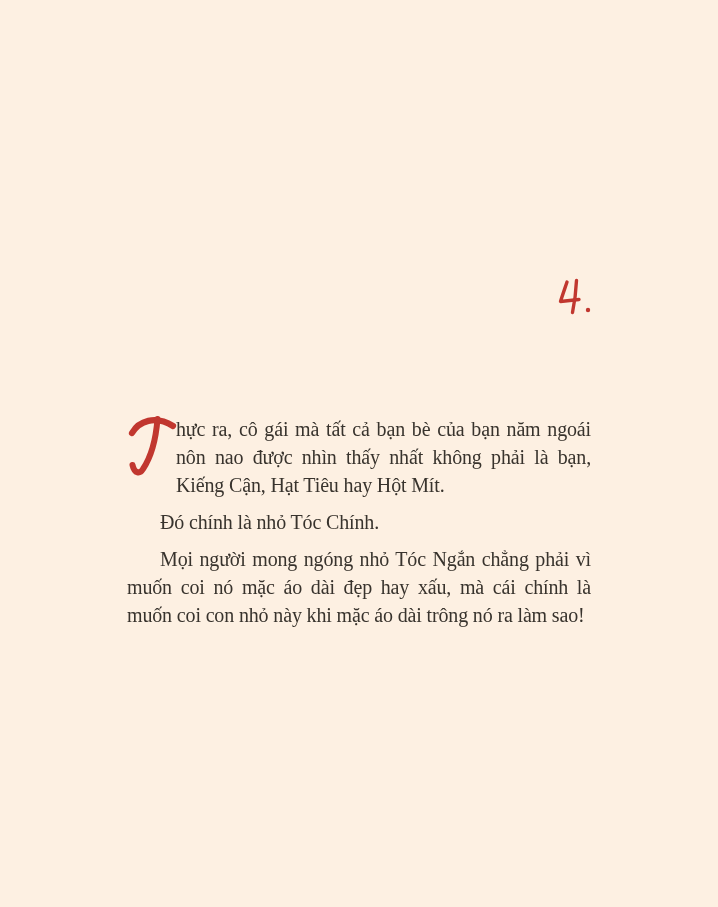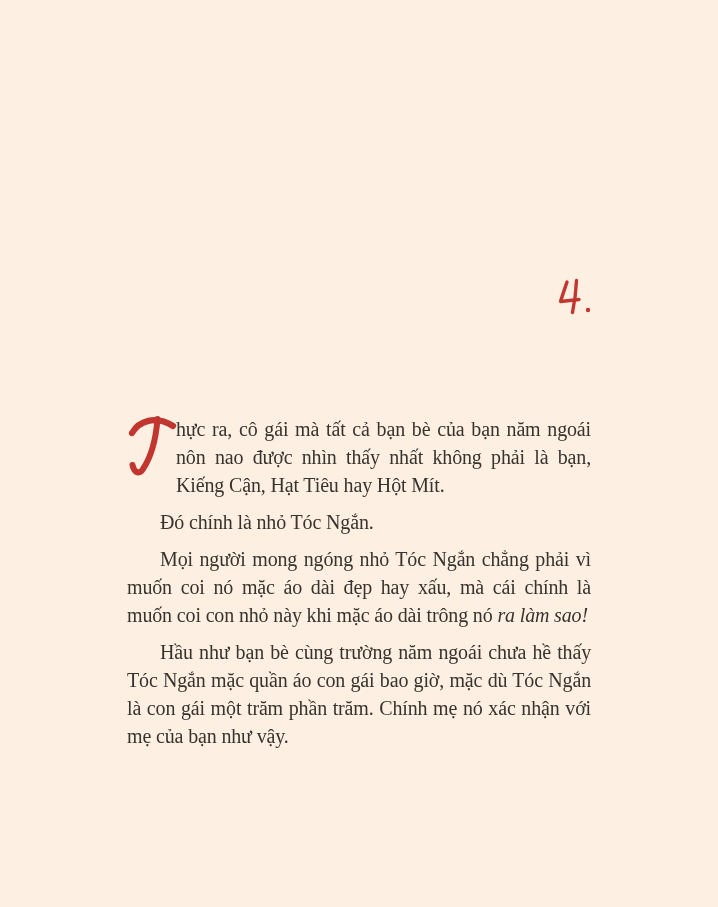--- a/index.html
+++ b/index.html
@@ -48,21 +48,21 @@
     margin: 2px 6px 0 0;
     position: relative;
   }
   .dropcap svg {
     position: absolute;
     left: 3px;
     top: -3px;
     overflow: visible;
   }
 
-  .italic { font-style: italic; }
+  .italic { }
 
   
   .sr {
     position: absolute;
     width: 1px; height: 1px;
     overflow: hidden;
     clip: rect(0 0 0 0);
     clip-path: inset(50%);
     white-space: nowrap;
   }
@@ -87,26 +87,23 @@
       <span class="dropcap">
         <svg width="46" height="63" viewBox="0 0 46 63" aria-hidden="true">
           <path d="M2,19 C9,7 25,1 43,12" fill="none" stroke="#c1372f" stroke-width="6.2" stroke-linecap="round"></path>
           <path d="M27.5,5 C26,24 21,43 13,55 C10,60 4.5,60 2.5,51" fill="none" stroke="#c1372f" stroke-width="6" stroke-linecap="round"></path>
         </svg>
         <span class="sr">T</span>
       </span><span>hực ra, cô gái mà tất cả bạn bè của bạn năm ngoái nôn nao được nhìn thấy nhất không phải là bạn, Kiếng Cận, Hạt Tiêu hay Hột Mít.</span>
     </p>
 
     <p class="para">
-      <span>Đó chính là nhỏ Tóc Ngắn.</span>
+      <span>Đó chính là nhỏ Tóc Chính.</span>
     </p>
 
 
     <p class="para">
       <span>Mọi người mong ngóng nhỏ Tóc Ngắn chẳng phải vì muốn coi nó mặc áo dài đẹp hay xấu, mà cái chính là muốn coi con nhỏ này khi mặc áo dài trông nó </span><span class="italic">ra làm sao!</span>
     </p>
 
-    <p class="para">
-      <span>Hầu như bạn bè cùng trường năm ngoái chưa hề thấy Tóc Ngắn mặc quần áo con gái bao giờ, mặc dù Tóc Ngắn là con gái một trăm phần trăm. Chính mẹ nó xác nhận với mẹ của bạn như vậy.</span>
-    </p>
 
   </div>
 </div>
 
 </body></html>

